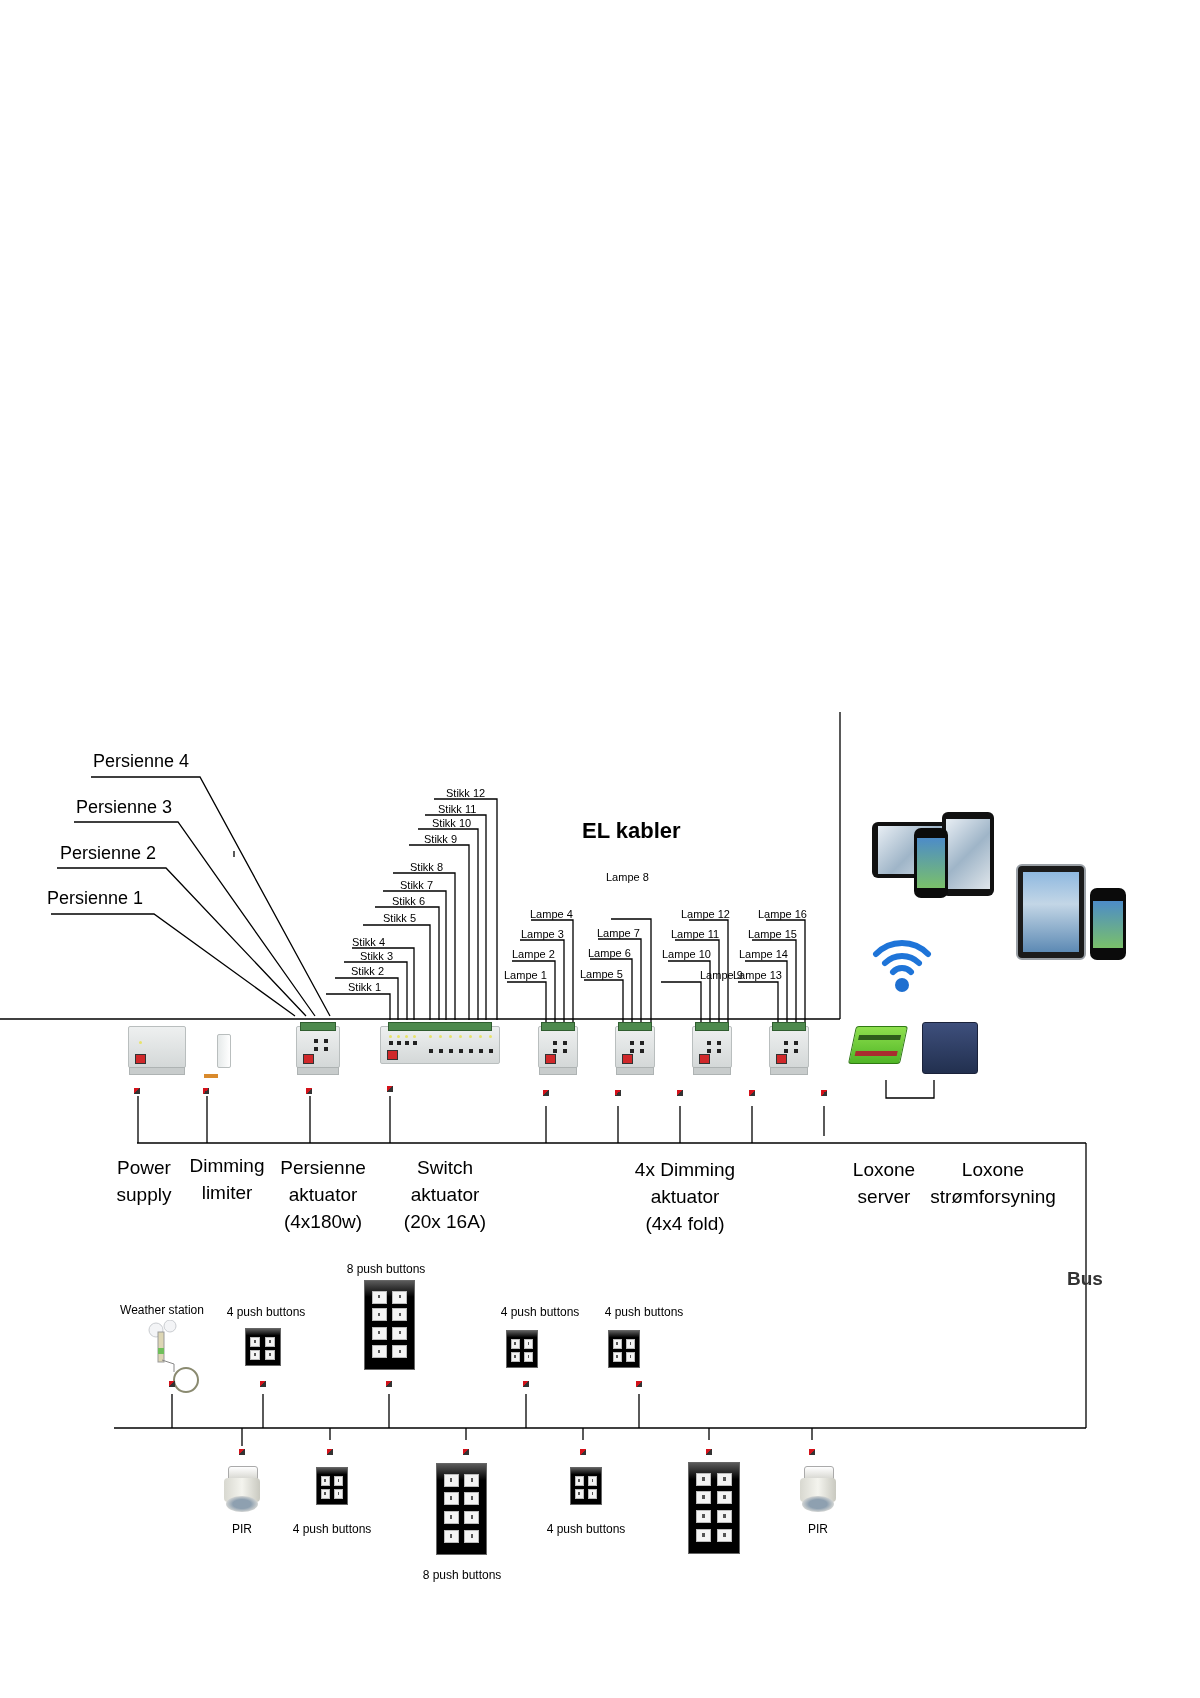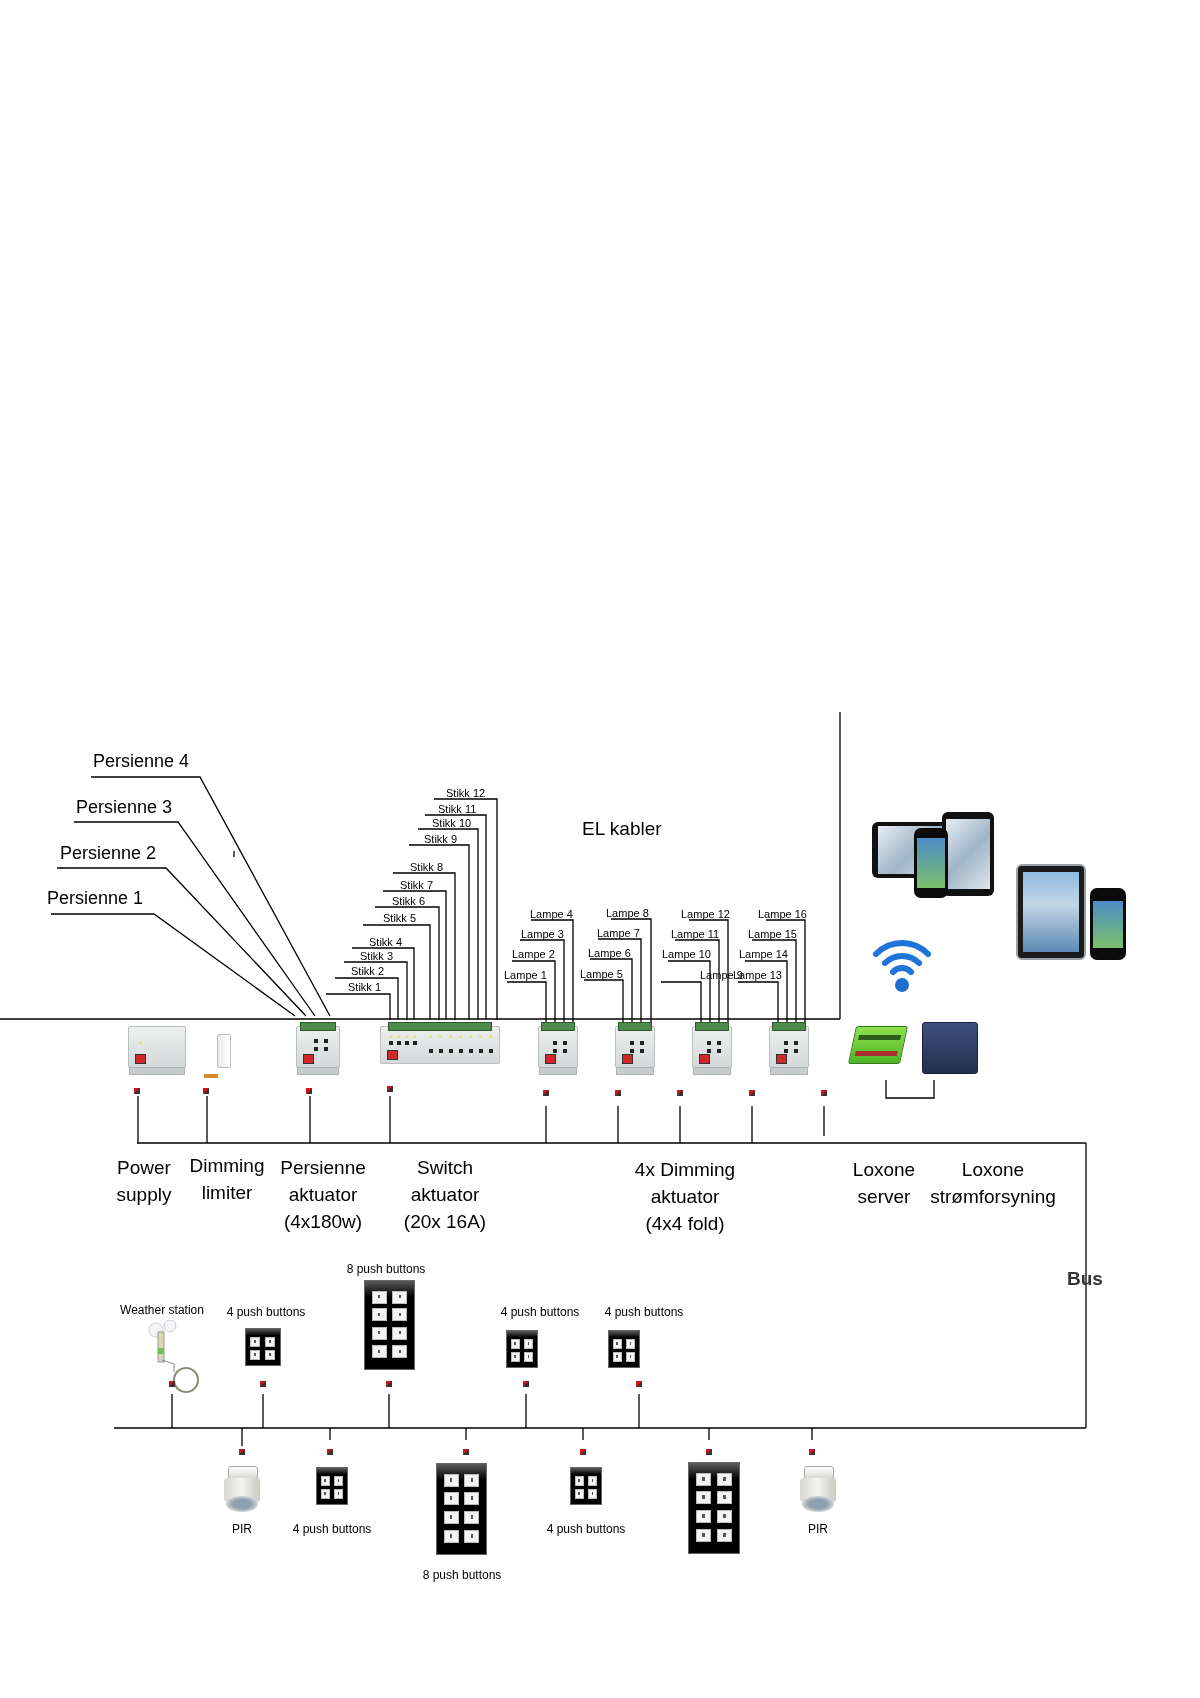--- a/index.html
+++ b/index.html
@@ -5,21 +5,21 @@
   html, body { margin: 0; padding: 0; background: #ffffff; }
   body { width: 1200px; height: 1698px; position: relative; overflow: hidden;
          font-family: "Liberation Sans", sans-serif; color: #000; }
   #wires { position: absolute; left: 0; top: 0; width: 1200px; height: 1698px; }
   .abs { position: absolute; }
   .lbl { position: absolute; white-space: nowrap; }
   .pers { font-size: 18px; }
   .stikk, .lampe { font-size: 11px; }
   .big { font-size: 19px; text-align: center; line-height: 27px; }
   .small { font-size: 12px; text-align: center; }
-  .title { font-size: 19px; font-weight: normal; }
+  .title { font-size: 22px; font-weight: bold; }
   .bus { font-size: 19px; font-weight: bold; color: #333; }
   
   .din { position: absolute; background: linear-gradient(#eef0f0, #d4d8d8); border: 1px solid #b9bebe;
          border-radius: 2px; box-sizing: border-box; }
   .din .term { position: absolute; left: 6%; right: 6%; top: -5px; height: 7px; background: #4e8a4e; border: 1px solid #2f5d2f; }
   .din .led { position: absolute; width: 3px; height: 3px; background: #e8e36a; border-radius: 50%; }
   .din .btn { position: absolute; width: 4px; height: 4px; background: #222; }
   .din .red { position: absolute; left: 6px; bottom: 3px; width: 9px; height: 8px; background: #d0282a; border: 1px solid #333; }
   .din .base { position: absolute; left: 0; right: 0; bottom: -8px; height: 8px; background: #c8cccc; border: 1px solid #aeb3b3; box-sizing: border-box; }
   .knxpt { position: absolute; width: 6px; height: 6px; background: linear-gradient(135deg, #d4121a 50%, #333 50%); }
@@ -125,39 +125,39 @@
 <div class="lbl bus" style="left:1067px; top:1268px;">Bus</div>
 
 <div class="lbl pers" style="left:93px; top:751px;">Persienne 4</div>
 <div class="lbl pers" style="left:76px; top:797px;">Persienne 3</div>
 <div class="lbl pers" style="left:60px; top:843px;">Persienne 2</div>
 <div class="lbl pers" style="left:47px; top:888px;">Persienne 1</div>
 
 <div class="lbl stikk" style="left:340px; top:981px;margin-left:8px;">Stikk 1</div>
 <div class="lbl stikk" style="left:351px; top:965px;">Stikk 2</div>
 <div class="lbl stikk" style="left:360px; top:950px;">Stikk 3</div>
-<div class="lbl stikk" style="left:369px; top:936px;">Stikk 4</div>
+<div class="lbl stikk" style="left:352px; top:936px;">Stikk 4</div>
 <div class="lbl stikk" style="left:383px; top:912px;">Stikk 5</div>
 <div class="lbl stikk" style="left:392px; top:895px;">Stikk 6</div>
 <div class="lbl stikk" style="left:400px; top:879px;">Stikk 7</div>
 <div class="lbl stikk" style="left:410px; top:861px;">Stikk 8</div>
 <div class="lbl stikk" style="left:424px; top:833px;text-align:right;">Stikk 9</div>
 <div class="lbl stikk" style="left:432px; top:817px;">Stikk 10</div>
 <div class="lbl stikk" style="left:438px; top:803px;">Stikk 11</div>
 <div class="lbl stikk" style="left:446px; top:787px;">Stikk 12</div>
 
 <div class="lbl lampe" style="left:504px; top:969px;">Lampe 1</div>
 <div class="lbl lampe" style="left:512px; top:948px;">Lampe 2</div>
 <div class="lbl lampe" style="left:521px; top:928px;">Lampe 3</div>
 <div class="lbl lampe" style="left:530px; top:908px;">Lampe 4</div>
 
 <div class="lbl lampe" style="left:580px; top:968px;">Lampe 5</div>
 <div class="lbl lampe" style="left:588px; top:947px;">Lampe 6</div>
 <div class="lbl lampe" style="left:597px; top:927px;">Lampe 7</div>
-<div class="lbl lampe" style="left:606px; top:907px;text-align:center;">Lampe 8</div>
+<div class="lbl lampe" style="left:606px; top:871px;text-align:center;">Lampe 8</div>
 
 <div class="lbl lampe" style="left:656px; top:969px;padding-left:44px;">Lampe 9</div>
 <div class="lbl lampe" style="left:662px; top:948px;">Lampe 10</div>
 <div class="lbl lampe" style="left:671px; top:928px;">Lampe 11</div>
 <div class="lbl lampe" style="left:681px; top:908px;">Lampe 12</div>
 
 <div class="lbl lampe" style="left:733px; top:969px;">Lampe 13</div>
 <div class="lbl lampe" style="left:739px; top:948px;">Lampe 14</div>
 <div class="lbl lampe" style="left:748px; top:928px;">Lampe 15</div>
 <div class="lbl lampe" style="left:758px; top:908px;">Lampe 16</div>

